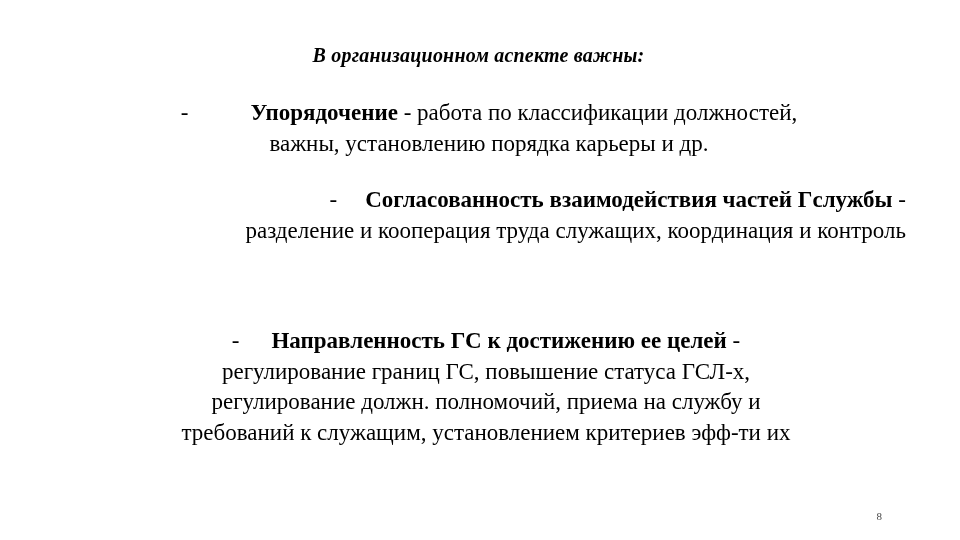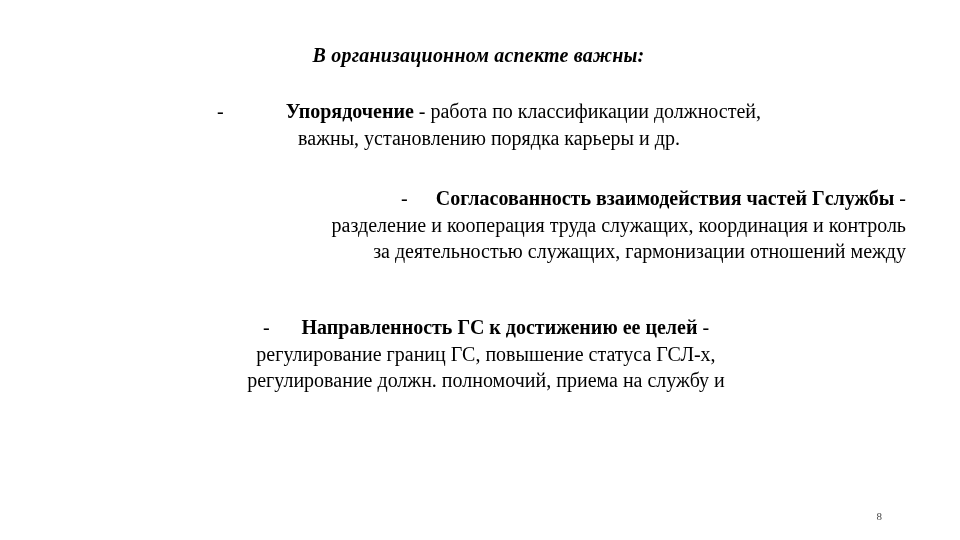--- a/index.html
+++ b/index.html
@@ -27,39 +27,39 @@
     width: 957px;
     text-align: center;
     font-size: 20px;
     font-weight: bold;
     font-style: italic;
     font-family: "Liberation Serif", serif;
     letter-spacing: 0.2px;
   }
   .block {
     position: absolute;
-    font-size: 20px;
+    font-size: 23px;
     line-height: 1.33;
     font-family: "Liberation Serif", serif;
   }
   .b1 {
     top: 98px;
     left: 94px;
     width: 790px;
     text-align: center;
     text-indent: 0;
   }
   .b2 {
     top: 185px;
     left: 56px;
     width: 850px;
     text-align: right;
   }
   .b3 {
-    top: 314px;
+    top: 326px;
     left: 96px;
     width: 780px;
     text-align: center;
   }
   .bold {
     font-weight: bold;
   }
   .dash {
     font-weight: normal;
   }
@@ -106,26 +106,26 @@
       <span class="marker">-</span><span class="bold">Упорядочение</span><span class="dash"> -  </span><span>работа по классификации должностей,</span>
     </span>
     <span class="line">важны, установлению порядка карьеры и др.</span>
   </div>
 
   <div class="block b2">
     <span class="line">
       <span class="marker-2">-</span><span class="bold">Согласованность взаимодействия частей Гслужбы</span><span class="dash">  -</span>
     </span>
     <span class="line">разделение и кооперация труда служащих, координация и контроль</span>
-    <span class="line">за деятельностью служащих, гармонизации отношений между</span>
   </div>
 
   <div class="block b3">
     <span class="line">
       <span class="marker-3">-</span><span class="bold">Направленность ГС к достижению ее целей</span><span class="dash"> -</span>
     </span>
     <span class="line">регулирование границ ГС, повышение статуса ГСЛ-х,</span>
     <span class="line">регулирование должн. полномочий, приема на службу и</span>
+    <span class="line">требований к служащим, установлением критериев эфф-ти их</span>
   </div>
 
   <div class="pagenum">8</div>
 
 </div>
 
 </body></html>

